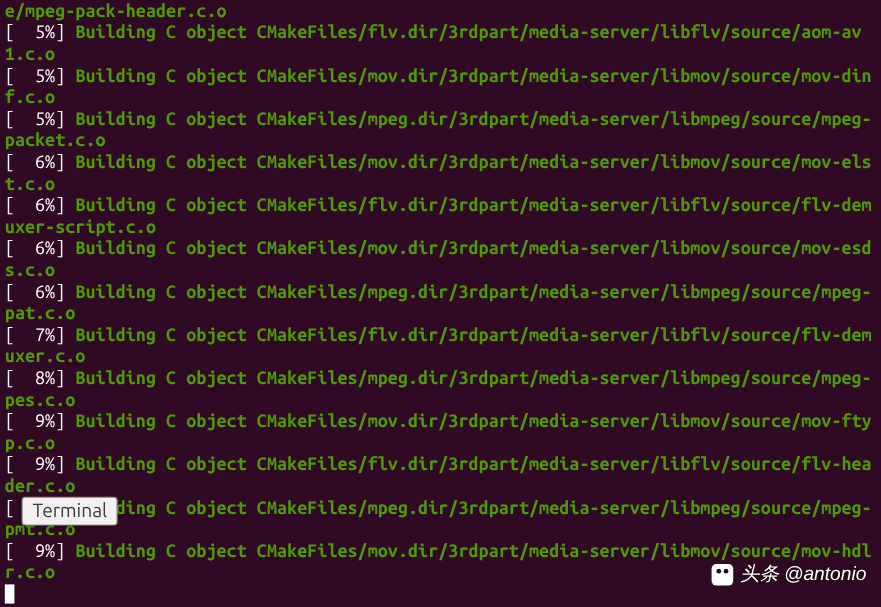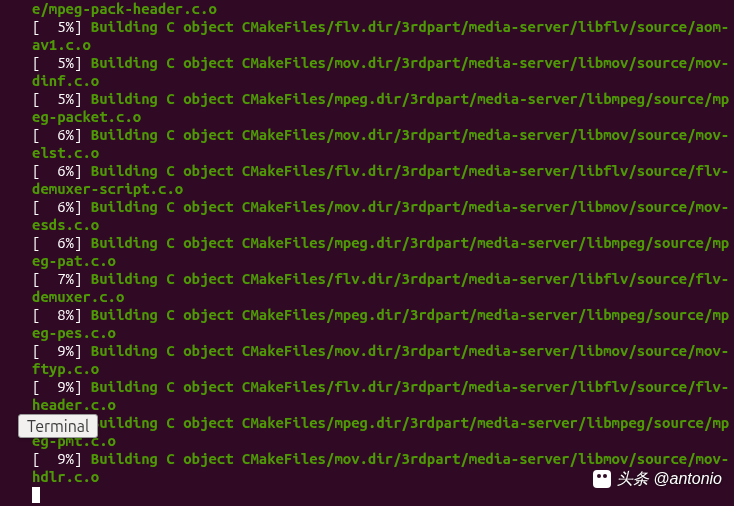--- a/index.html
+++ b/index.html
@@ -15,21 +15,20 @@
       color: #ffffff;
       width: 734px;
       height: 506px;
       overflow: hidden;
       position: relative;
       padding: 0 4px;
     }
     .terminal-content {
       white-space: pre-wrap;
       word-break: break-all;
-      margin-left: 28px;
     }
     .line {
       display: block;
     }
     .percent-bracket {
       color: #ffffff;
     }
     .building-text {
       color: #4e9a06;
       font-weight: bold;

